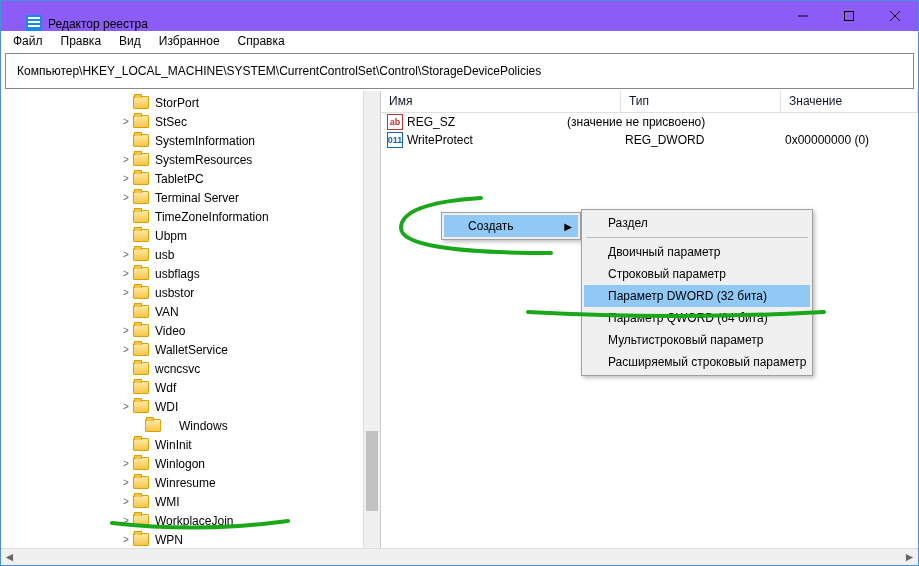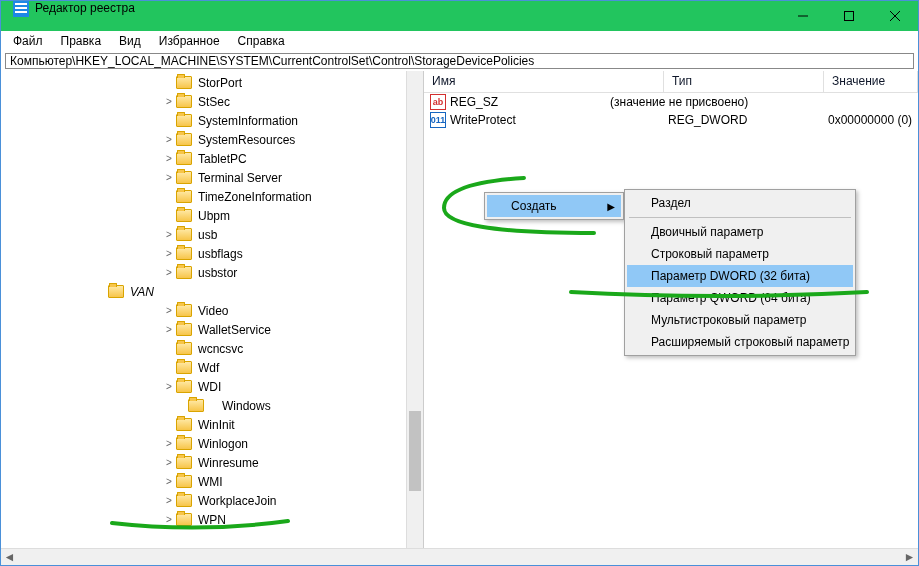--- a/index.html
+++ b/index.html
@@ -1,30 +1,30 @@
 <!DOCTYPE html>
 <html><head>
 <meta charset="utf-8">
 <style>
   * { margin: 0; padding: 0; box-sizing: border-box; font-family: "Segoe UI", Tahoma, sans-serif; font-size: 12px; }
   body { background: #fff; width: 919px; height: 566px; overflow: hidden; position: relative; }
 
   .window { width: 919px; height: 566px; border: 1px solid #4a90d9; display: flex; flex-direction: column; background: #fff; }
-  .titlebar { height: 30px; display: flex; align-items: flex-start; padding: 0 0 0 12px; background: #22c55e; }
+  .titlebar { height: 30px; display: flex; align-items: flex-end; padding: 0 0 0 25px; background: #8b5cf6; }
   .titlebar .icon { width: 16px; height: 16px; background: #1e88e5; margin-right: 6px; display:inline-block; position:relative;}
   .titlebar .icon::before{content:"";position:absolute;inset:2px;background:repeating-linear-gradient(#fff 0 2px,#1e88e5 2px 4px);}
   .title { flex: 1; color: #000; }
   .winbtn { width: 46px; height: 30px; display: flex; align-items: center; justify-content: center; color: #000; }
 
   .menubar { height: 20px; display: flex; align-items: center; padding: 0 4px; gap: 2px; }
   .menubar .item { padding: 2px 8px; }
 
-  .addressbar { border: 1px solid #888; margin: 2px 4px; padding: 2px 4px; height: 16px; display:flex; align-items:center; }
-
-  .body { flex: 1; display: flex; min-height: 0; margin-left: 43px; }
+  .addressbar { border: 1px solid #888; margin: 2px 4px; padding: 2px 11px; height: 36px; display:flex; align-items:center; }
+
+  .body { flex: 1; display: flex; min-height: 0; }
   .tree-pane { width: 380px; border-right: 1px solid #ccc; overflow: hidden; position: relative; display:flex;}
   .tree { flex:1; overflow-y: auto; overflow-x:hidden; padding: 2px 0 2px 0; }
   .tree-row { display: flex; align-items: center; height: 19px; white-space: nowrap; padding-right:4px;}
   .tree-row .expander { width: 14px; text-align: center; color: #666; font-size:10px; user-select:none;}
   .folder-icon { width: 16px; height: 13px; background: linear-gradient(#ffe9a6,#f7c54a); border:1px solid #d9a400; border-radius:1px; margin: 0 4px 0 0; position:relative;}
   .folder-icon::before{content:"";position:absolute;top:-3px;left:0;width:6px;height:3px;background:#f7c54a;border:1px solid #d9a400;border-bottom:none;border-radius:1px 1px 0 0;}
   .tree-label { padding: 0 2px; }
   .tree-label.selected { background: #cde8ff; border:1px solid #7eb4ea; padding:0 1px;}
   .tree-scrollbar { width:17px; background:#f0f0f0; border-left:1px solid #ddd; position:relative;}
   .tree-thumb{position:absolute; left:2px; right:2px; top:340px; height:80px; background:#c2c2c2;}
@@ -144,21 +144,21 @@
           <div class="tree-row" style="padding-left: 118px;">
             <span class="expander">&gt;</span>
             <span class="folder-icon"></span>
             <span class="tree-label">usbflags</span>
           </div>
           <div class="tree-row" style="padding-left: 118px;">
             <span class="expander">&gt;</span>
             <span class="folder-icon"></span>
             <span class="tree-label">usbstor</span>
           </div>
-          <div class="tree-row" style="padding-left: 50px; font-style: italic;">
+          <div class="tree-row" style="padding-left: 118px;">
             <span class="expander"></span>
             <span class="folder-icon"></span>
             <span class="tree-label">VAN</span>
           </div>
           <div class="tree-row" style="padding-left: 118px;">
             <span class="expander">&gt;</span>
             <span class="folder-icon"></span>
             <span class="tree-label">Video</span>
           </div>
           <div class="tree-row" style="padding-left: 118px;">

